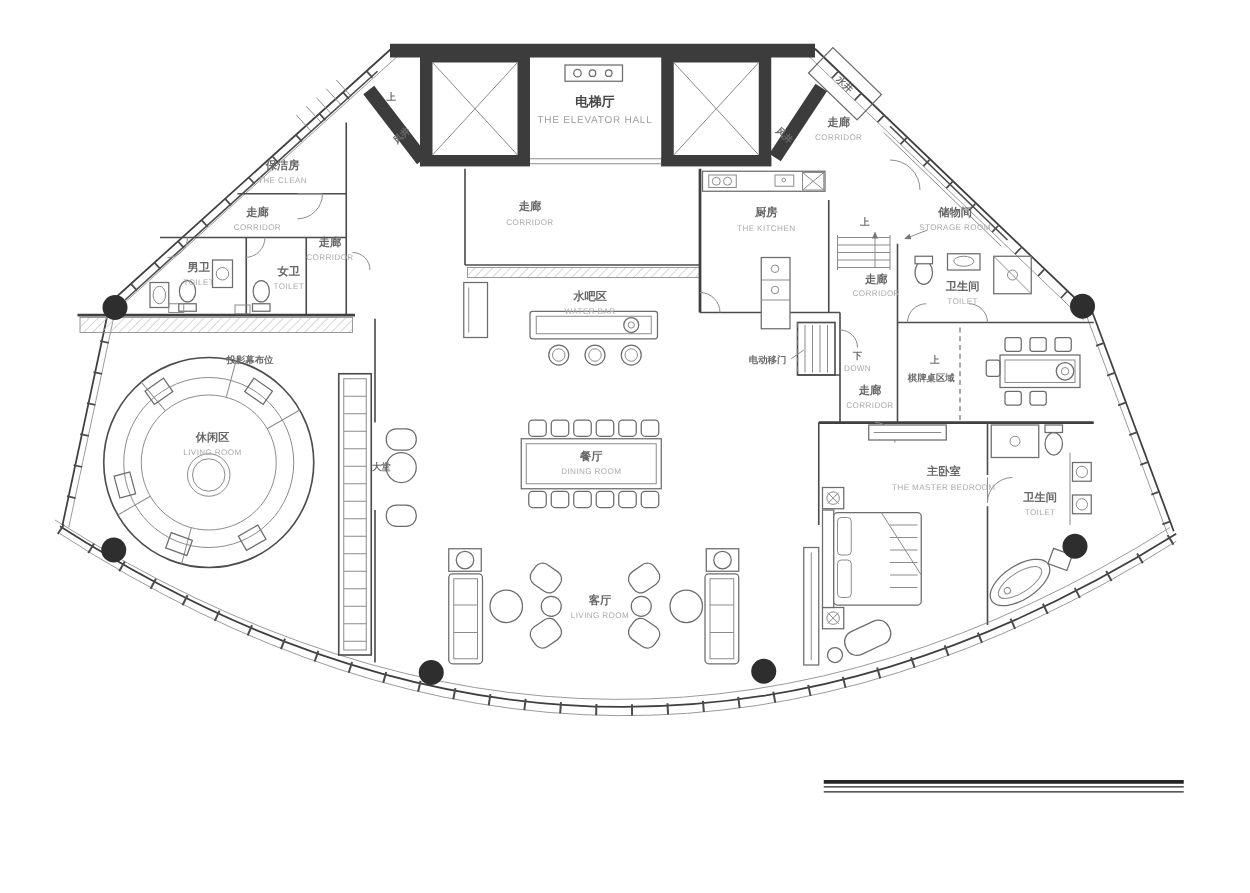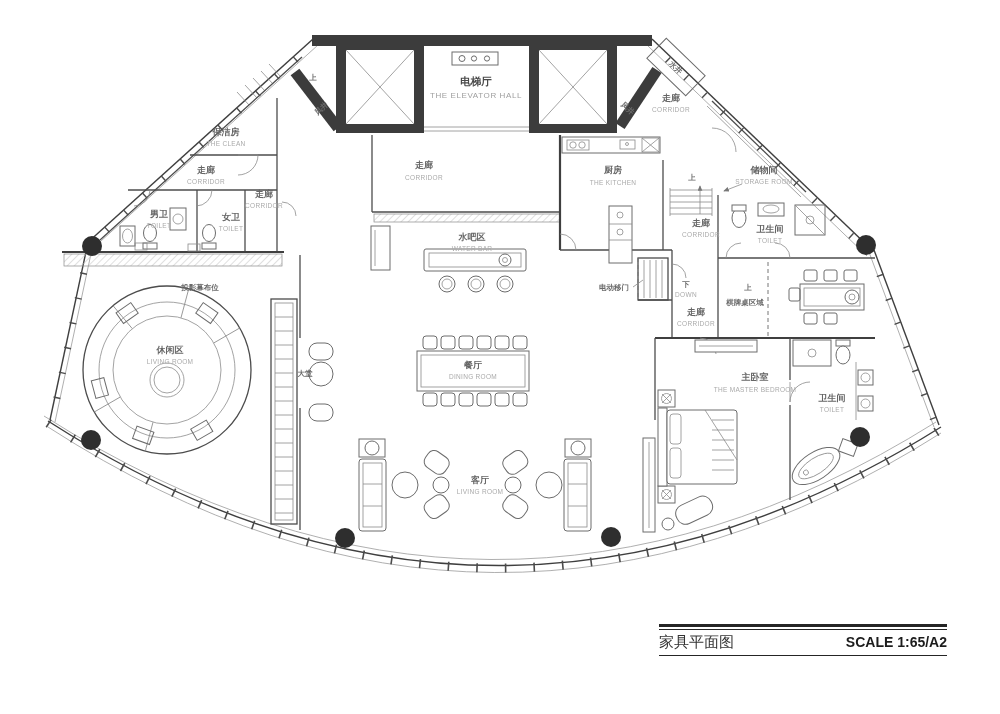--- a/index.html
+++ b/index.html
@@ -494,19 +494,15 @@
     <text class="en" x="832" y="412">TOILET</text>
 
     <text class="cn" x="480" y="483">客厅</text>
     <text class="en" x="480" y="494">LIVING ROOM</text>
   </g>
 </svg>
 
 <div class="tb">
   <div class="tb-rule1"></div>
   <div class="tb-rule2"></div>
-  <div class="tb-row">
-    <span class="tb-cn">家具平面图</span>
-    <span class="tb-scale">SCALE  1:65/A2</span>
-  </div>
   <div class="tb-rule3"></div>
 </div>
 </div>
 
 </body></html>

